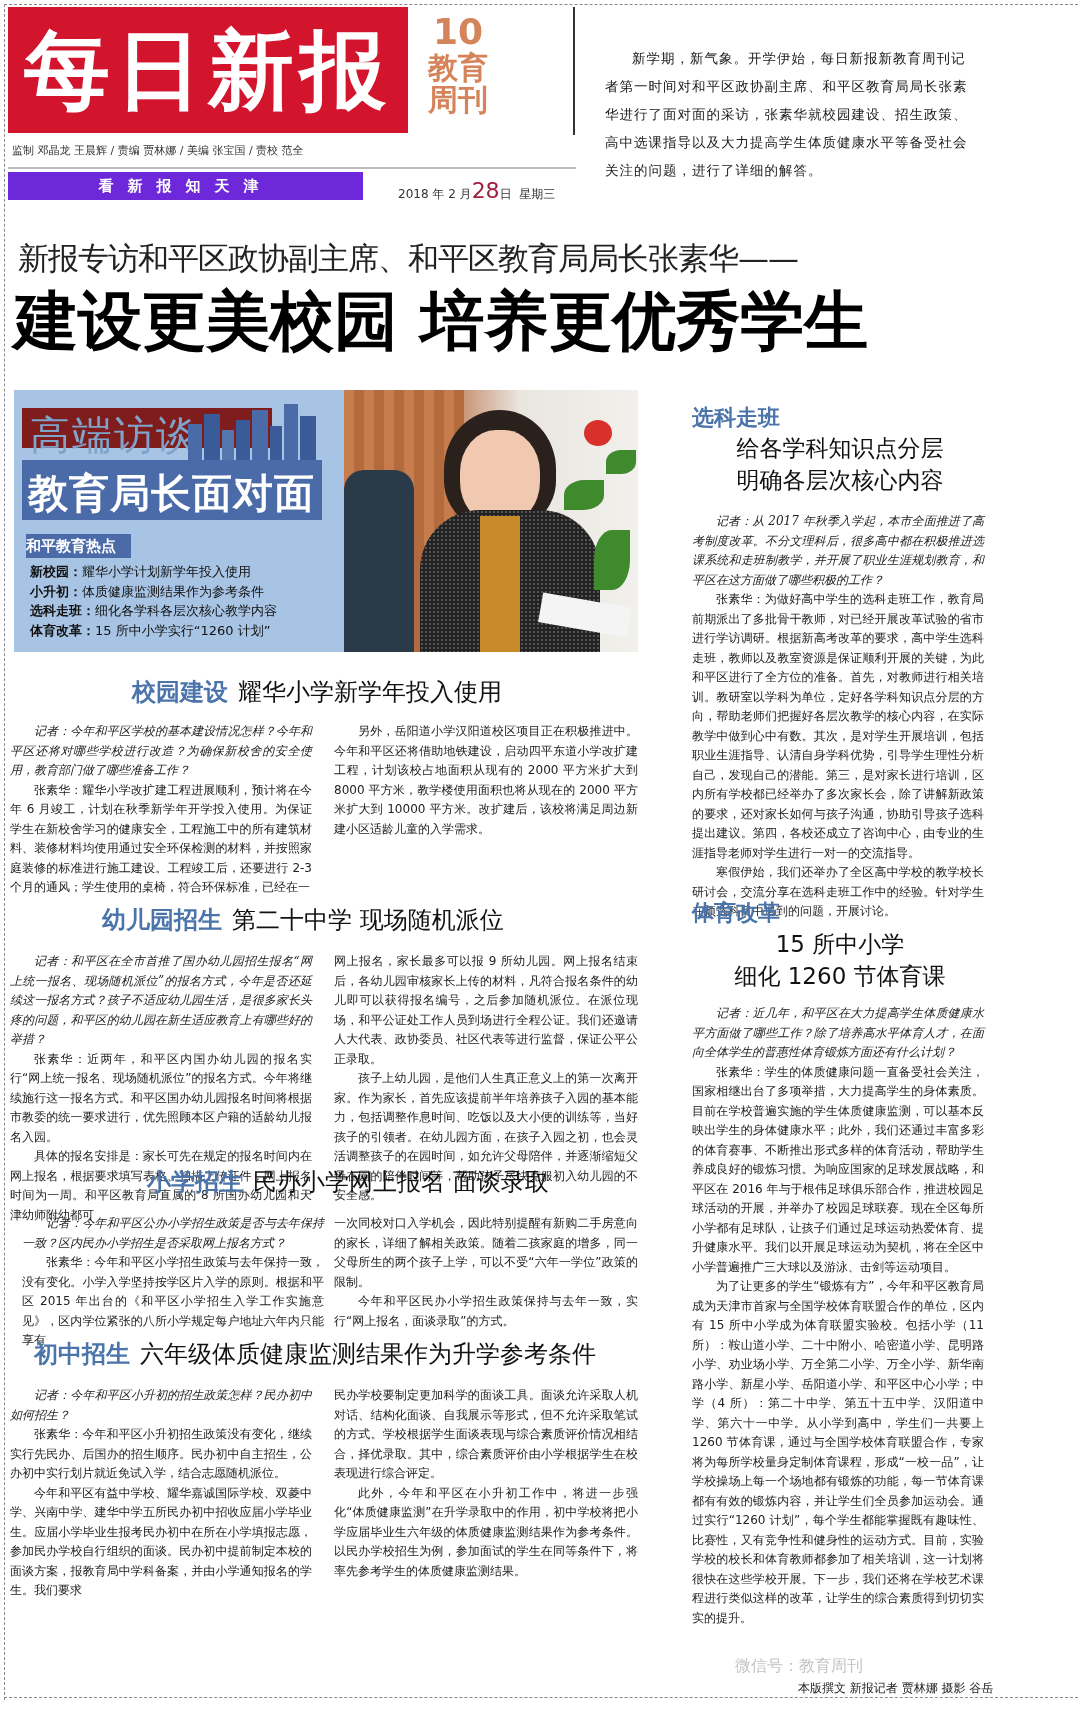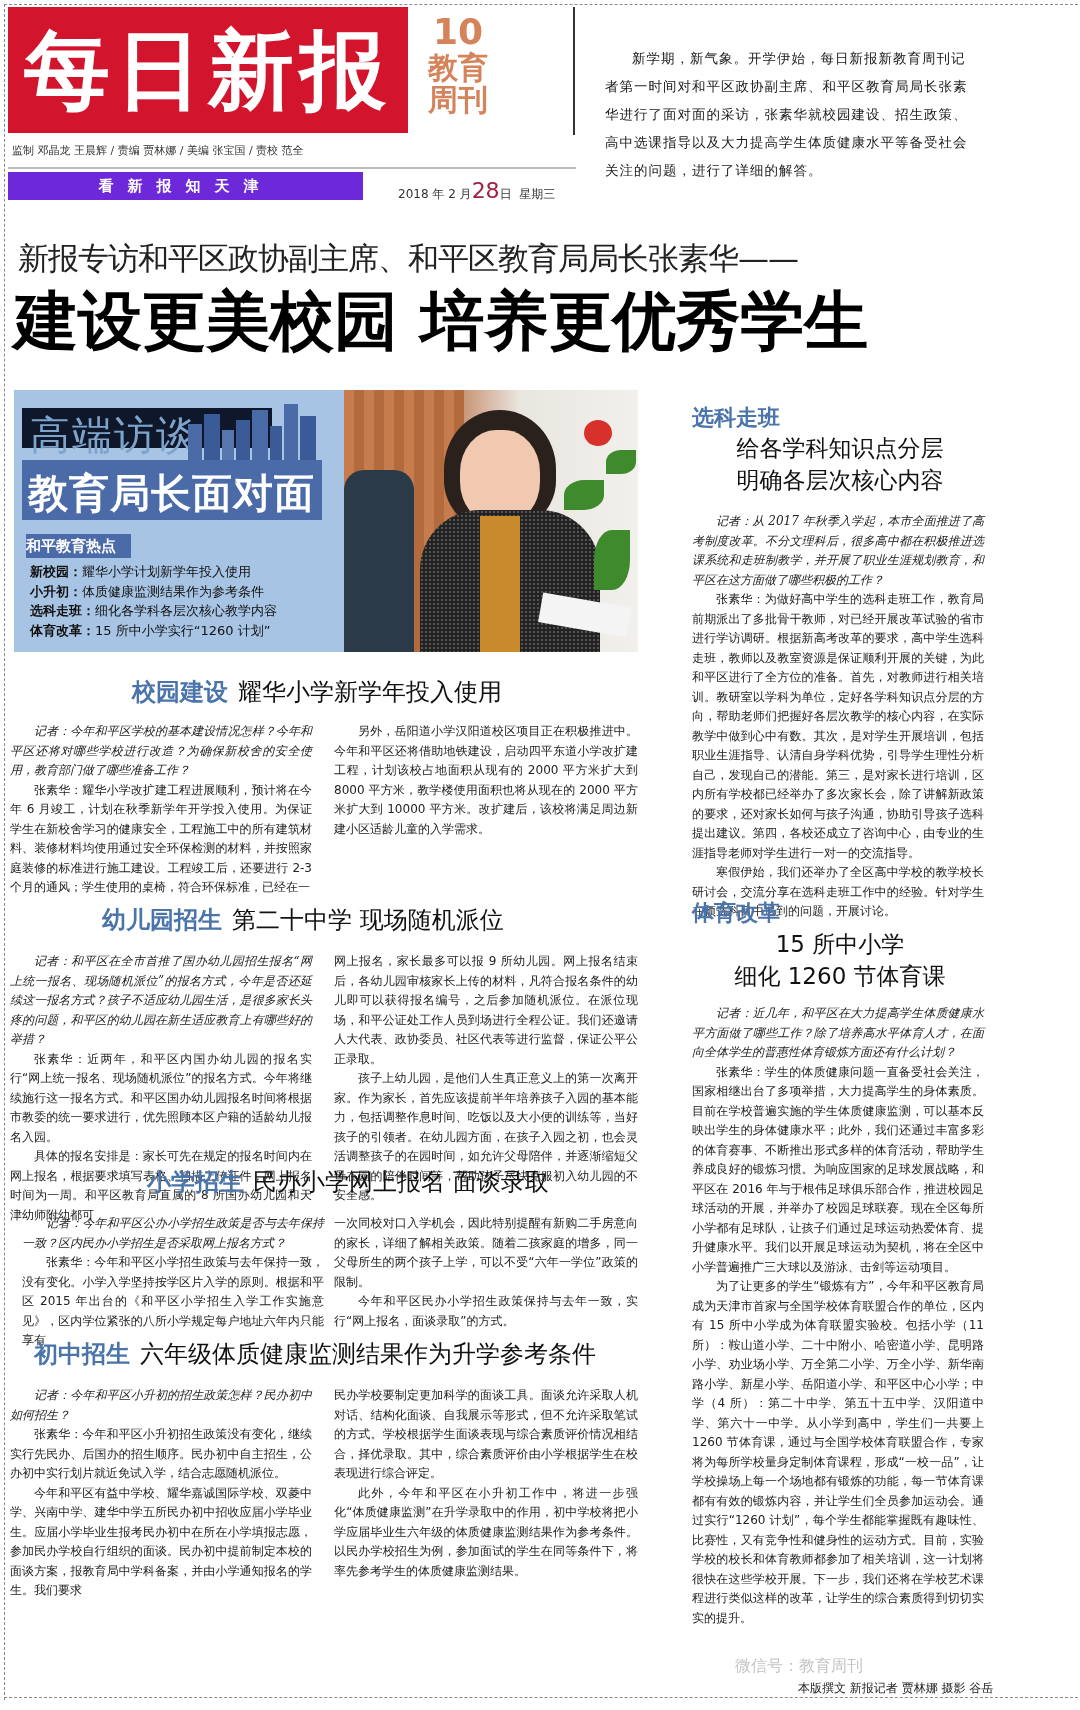--- a/index.html
+++ b/index.html
@@ -24,21 +24,21 @@
   .date .day { color: #a02040; font-size: 22px; font-weight: normal; }
   .intro { position: absolute; left: 605px; top: 44px; width: 365px; font-family: "DejaVu Serif", serif; font-size: 13.5px; line-height: 28px; text-indent: 2em; letter-spacing: 1px; }
 
   
   .kicker { position: absolute; left: 18px; top: 238px; font-size: 31px; color: #222; letter-spacing: -1px; }
   .headline { position: absolute; left: 14px; top: 278px; font-size: 64px; font-weight: bold; color: #000; letter-spacing: 0px; }
 
   
   .feature { position: absolute; left: 14px; top: 390px; width: 624px; height: 262px; background: #a8c4e4; overflow: hidden; }
   .feature-banner { position: absolute; left: 8px; top: 12px; width: 300px; height: 125px; }
-  .banner-top { position: absolute; left: 0; top: 6px; width: 250px; height: 40px; background: #0f172a; }
+  .banner-top { position: absolute; left: 0; top: 6px; width: 250px; height: 40px; background: #7f1d1d; }
   .banner-top-text { position: absolute; left: 8px; top: 0px; font-size: 40px; color: #7fa4cc; letter-spacing: 2px; }
   .city { position: absolute; left: 160px; top: 0; width: 140px; height: 58px; }
   .banner-bot { position: absolute; left: 0; top: 58px; width: 300px; height: 60px; background: #4a6aa8; }
   .banner-bot-text { position: absolute; left: 6px; top: 6px; font-size: 40px; font-weight: bold; color: #fff; letter-spacing: 1px; }
   .hot-tag { position: absolute; left: 12px; top: 144px; width: 105px; height: 24px; background: #4a6aa8; color: #fff; font-weight: bold; font-size: 15px; line-height: 24px; }
   .hot-list { position: absolute; left: 16px; top: 172px; font-size: 13px; line-height: 19.5px; color: #111; }
   .hot-list b { font-weight: bold; }
   .photo { position: absolute; left: 330px; top: 0; width: 294px; height: 262px; background: linear-gradient(90deg, #c47a4c 0%, #b86a3e 30%, #e9e6e0 60%, #f2f0ec 100%); }
   .curtain { position: absolute; left: 0; top: 0; width: 120px; height: 262px; background: repeating-linear-gradient(90deg, #c77c4d 0 10px, #b36a3c 10px 20px); }
   .chair { position: absolute; left: 0; top: 80px; width: 70px; height: 182px; background: #2a3a48; border-radius: 20px 20px 0 0; }

